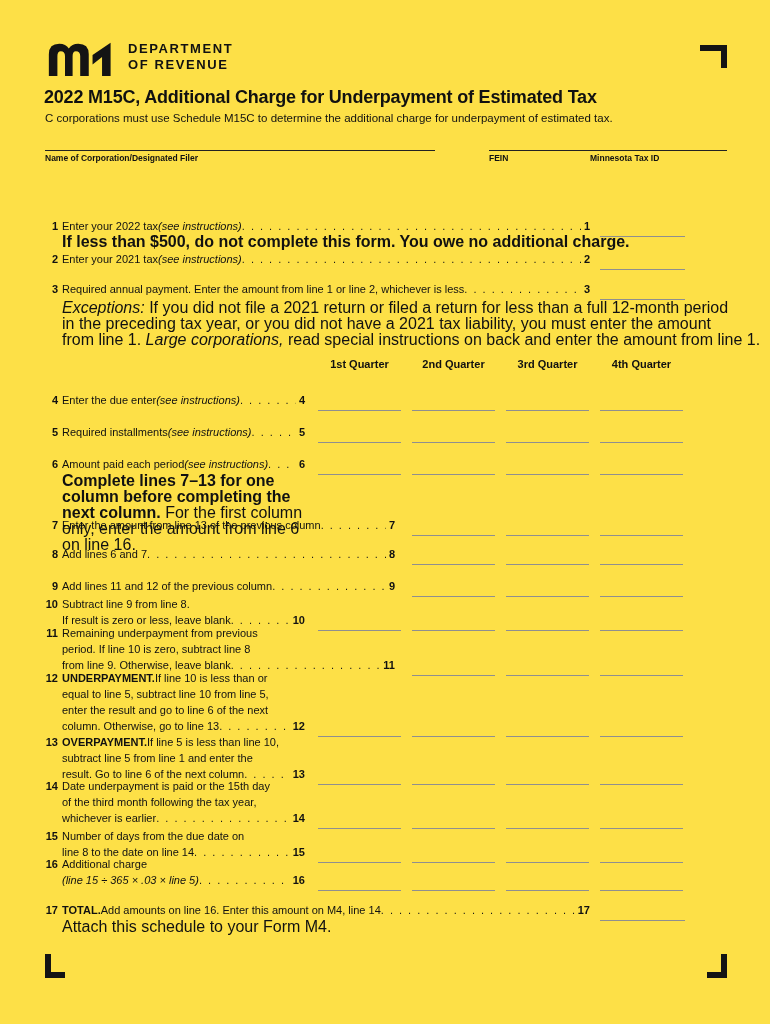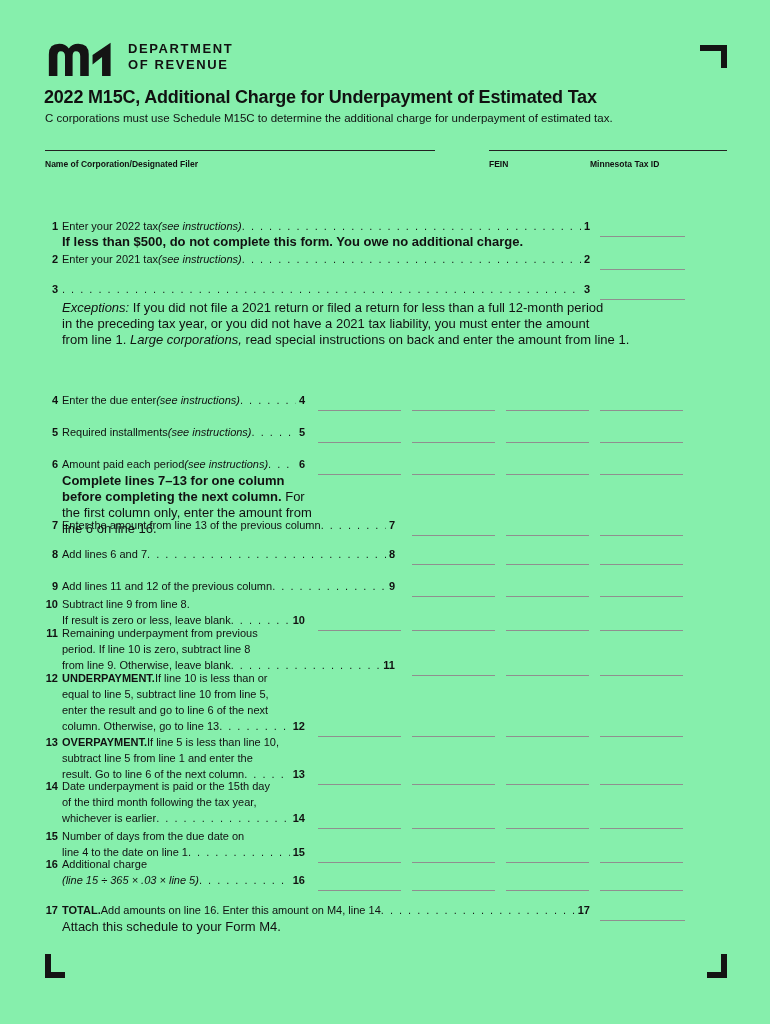--- a/index.html
+++ b/index.html
@@ -1,29 +1,29 @@
 <!DOCTYPE html>
 <html><head>
 <meta charset="utf-8">
 <title>2022 M15C</title>
 <style>
   html,body{margin:0;padding:0;background:#fff;}
-  #page{position:relative;width:770px;height:1024px;background:#86efac;overflow:hidden;
+  #page{position:relative;width:770px;height:1024px;background:#fde047;overflow:hidden;
         font-family:"Liberation Sans",sans-serif;color:#111;font-size:11px;}
   .abs{position:absolute;}
   
   #logo{left:45px;top:38px;}
   #dept{left:128px;top:41px;font-weight:700;font-size:13px;letter-spacing:1.6px;line-height:16px;}
   .c-tr{left:700px;top:45px;width:27px;height:23px;border-top:6px solid #141414;border-right:6px solid #141414;box-sizing:border-box;}
   .c-bl{left:45px;top:954px;width:20px;height:24px;border-left:6px solid #141414;border-bottom:6px solid #141414;box-sizing:border-box;}
   .c-br{left:707px;top:954px;width:20px;height:24px;border-right:6px solid #141414;border-bottom:6px solid #141414;box-sizing:border-box;}
   #title{left:44px;top:87px;font-weight:700;font-size:18px;letter-spacing:-0.2px;white-space:nowrap;}
   #subtitle{left:45px;top:112px;font-size:11.5px;white-space:nowrap;}
   
-  .field{top:150px;border-top:1.2px solid #222;padding-top:8px;font-size:8.5px;font-weight:700;box-sizing:border-box;}
+  .field{top:150px;border-top:1.2px solid #222;padding-top:2px;font-size:8.5px;font-weight:700;box-sizing:border-box;}
   #f-name{left:45px;width:390px;}
   #f-fein{left:453px;width:119px;margin-left:36px;}
   #f-mtid{left:590px;width:137px;}
   #roundnote{left:592px;top:182px;font-weight:700;font-size:11px;line-height:15px;}
   
   .row{position:absolute;left:41px;width:644px;display:flex;align-items:flex-end;line-height:16px;}
   .left{display:flex;align-items:flex-start;box-sizing:border-box;flex:none;}
   .w4{width:277px;padding-right:13px;}
   .w3{width:371px;padding-right:17px;}
   .wf{width:559px;padding-right:10px;}
@@ -32,21 +32,21 @@
   .lline{display:flex;align-items:baseline;white-space:nowrap;}
   .txt{flex:none;}
   .it{font-style:italic;}
   .b{font-weight:700;}
   .leader{flex:1;min-width:10px;overflow:hidden;white-space:nowrap;letter-spacing:1.5px;color:#1a1a1a;}
   .leader::after{content:". . . . . . . . . . . . . . . . . . . . . . . . . . . . . . . . . . . . . . . . . . . . . . . . . . . . . . . . . . . . . . . . . . . . . . . . . . . . . . . . . . . . . . . . . . . . . . . . . . . . . . . . . . . . . . . . . . . . . . . .";}
   .endnum{font-weight:700;flex:none;padding-left:3px;}
   .cells{display:flex;gap:11px;margin-bottom:-3px;}
   .cell{width:83px;height:13px;border-bottom:1.3px solid #8f8f8f;}
   .amtcell{width:85px;height:13px;border-bottom:1.3px solid #8f8f8f;margin-bottom:-3px;}
-  .notetext{position:absolute;font-size:13px;line-height:16px;}
+  .notetext{position:absolute;font-size:16px;line-height:16px;}
   #qhead{position:absolute;left:318px;top:358px;display:flex;gap:11px;}
   .qh{width:83px;text-align:center;font-weight:700;font-size:11px;white-space:nowrap;}
   #code{position:absolute;left:0;right:0;top:957px;text-align:center;color:#7a7a7a;
         font-family:"Liberation Mono",monospace;font-size:14px;letter-spacing:2.5px;}
 </style>
 </head>
 <body>
 
 <div id="page">
 
@@ -105,33 +105,40 @@
         </div>
     </div>
     <div class="amtcell"></div>
   </div>
 
   <div class="row" style="top:281px">
     <div class="left wf">
       <span class="num">3</span>
       <div class="lblblock">
           <div class="lline">
+        <span class="txt">Required annual payment. Enter the amount from line 1 or line 2, whichever is less</span>
         <span class="leader"></span>
         <span class="endnum">3</span>
       </div>
         </div>
     </div>
     <div class="amtcell"></div>
   </div>
   <div class="notetext" style="left:62px;top:300px">
     <div style="white-space:nowrap"><span class="it">Exceptions:</span><span> If you did not file a 2021 return or filed a return for less than a full 12-month period</span></div>
     <div style="white-space:nowrap">in the preceding tax year, or you did not have a 2021 tax liability, you must enter the amount</div>
     <div style="white-space:nowrap"><span>from line 1. </span><span class="it">Large corporations,</span><span> read special instructions on back and enter the amount from line 1.</span></div>
   </div>
 
+  <div id="qhead">
+    <div class="qh">1st Quarter</div>
+    <div class="qh">2nd Quarter</div>
+    <div class="qh">3rd Quarter</div>
+    <div class="qh">4th Quarter</div>
+  </div>
 
   <div class="row" style="top:392px">
     <div class="left w4">
       <span class="num">4</span>
       <div class="lblblock">
           <div class="lline">
         <span class="txt">Enter the due enter </span>
             <span class="txt it">(see instructions)</span>
         <span class="leader"></span>
         <span class="endnum">4</span>
@@ -370,21 +377,21 @@
   </div>
 
   <div class="row" style="top:828px">
     <div class="left w4">
       <span class="num">15</span>
       <div class="lblblock">
         <div class="lline">
             <span class="txt">Number of days from the due date on</span>
           </div>
         <div class="lline">
-          <span class="txt">line 4 to the date on line 1</span>
+          <span class="txt">line 8 to the date on line 14</span>
           <span class="leader"></span>
           <span class="endnum">15</span>
         </div>
       </div>
     </div>
     <div class="cells">
       <div class="cell"></div>
       <div class="cell"></div>
       <div class="cell"></div>
       <div class="cell"></div>

